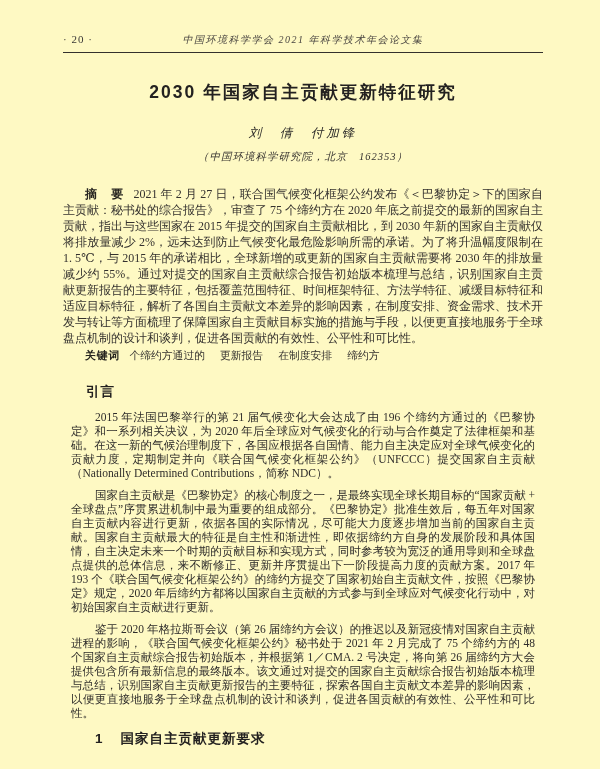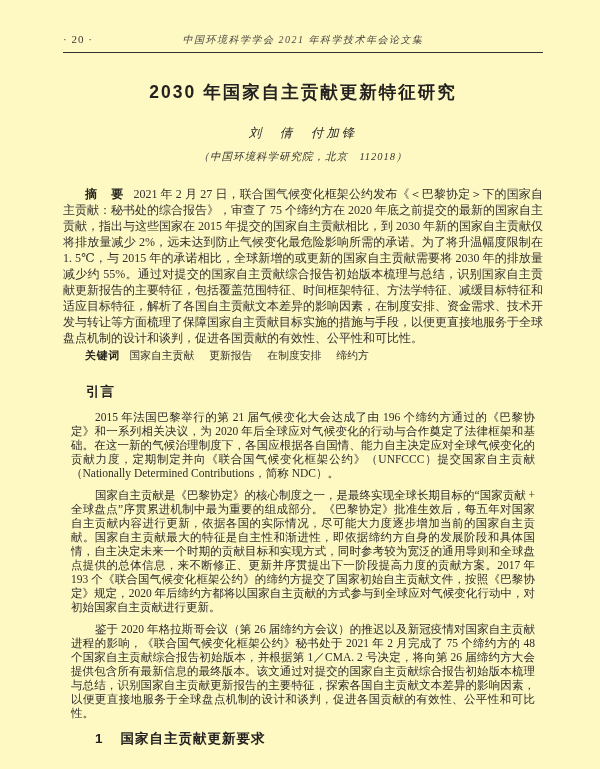--- a/index.html
+++ b/index.html
@@ -83,25 +83,25 @@
 
     <div class="header-row">
       <span class="page-num">· 20 ·</span>
       <span class="header-title">中国环境科学学会 2021 年科学技术年会论文集</span>
       <span></span>
     </div>
     <div class="rule"></div>
 
     <div class="title">2030 年国家自主贡献更新特征研究</div>
     <div class="authors">刘　倩　付加锋</div>
-    <div class="affil">（中国环境科学研究院，北京　112018）</div>
+    <div class="affil">（中国环境科学研究院，北京　162353）</div>
 
     <p class="abstract"><span class="abs-label">摘　要</span><span>2021 年 2 月 27 日，联合国气候变化框架公约发布《＜巴黎协定＞下的国家自主贡献：秘书处的综合报告》，审查了 75 个缔约方在 2020 年底之前提交的最新的国家自主贡献，指出与这些国家在 2015 年提交的国家自主贡献相比，到 2030 年新的国家自主贡献仅将排放量减少 2%，远未达到防止气候变化最危险影响所需的承诺。为了将升温幅度限制在 1. 5℃，与 2015 年的承诺相比，全球新增的或更新的国家自主贡献需要将 2030 年的排放量减少约 55%。通过对提交的国家自主贡献综合报告初始版本梳理与总结，识别国家自主贡献更新报告的主要特征，包括覆盖范围特征、时间框架特征、方法学特征、减缓目标特征和适应目标特征，解析了各国自主贡献文本差异的影响因素，在制度安排、资金需求、技术开发与转让等方面梳理了保障国家自主贡献目标实施的措施与手段，以便更直接地服务于全球盘点机制的设计和谈判，促进各国贡献的有效性、公平性和可比性。</span></p>
 
-    <p class="keywords"><span class="kw-label">关键词</span><span class="kw-item">国家自主贡献</span><span class="kw-item">更新报告</span><span class="kw-item">在制度安排</span><span class="kw-item">缔约方</span></p>
+    <p class="keywords"><span class="kw-label">关键词</span><span class="kw-item">个缔约方通过的</span><span class="kw-item">更新报告</span><span class="kw-item">在制度安排</span><span class="kw-item">缔约方</span></p>
 
     <div class="intro-heading">引言</div>
     <p class="para first">2015 年法国巴黎举行的第 21 届气候变化大会达成了由 196 个缔约方通过的《巴黎协定》和一系列相关决议，为 2020 年后全球应对气候变化的行动与合作奠定了法律框架和基础。在这一新的气候治理制度下，各国应根据各自国情、能力自主决定应对全球气候变化的贡献力度，定期制定并向《联合国气候变化框架公约》（UNFCCC）提交国家自主贡献（Nationally Determined Contributions，简称 NDC）。</p>
     <p class="para">国家自主贡献是《巴黎协定》的核心制度之一，是最终实现全球长期目标的“国家贡献 + 全球盘点”序贯累进机制中最为重要的组成部分。《巴黎协定》批准生效后，每五年对国家自主贡献内容进行更新，依据各国的实际情况，尽可能大力度逐步增加当前的国家自主贡献。国家自主贡献最大的特征是自主性和渐进性，即依据缔约方自身的发展阶段和具体国情，自主决定未来一个时期的贡献目标和实现方式，同时参考较为宽泛的通用导则和全球盘点提供的总体信息，来不断修正、更新并序贯提出下一阶段提高力度的贡献方案。2017 年 193 个《联合国气候变化框架公约》的缔约方提交了国家初始自主贡献文件，按照《巴黎协定》规定，2020 年后缔约方都将以国家自主贡献的方式参与到全球应对气候变化行动中，对初始国家自主贡献进行更新。</p>
     <p class="para">鉴于 2020 年格拉斯哥会议（第 26 届缔约方会议）的推迟以及新冠疫情对国家自主贡献进程的影响，《联合国气候变化框架公约》秘书处于 2021 年 2 月完成了 75 个缔约方的 48 个国家自主贡献综合报告初始版本，并根据第 1／CMA. 2 号决定，将向第 26 届缔约方大会提供包含所有最新信息的最终版本。该文通过对提交的国家自主贡献综合报告初始版本梳理与总结，识别国家自主贡献更新报告的主要特征，探索各国自主贡献文本差异的影响因素，以便更直接地服务于全球盘点机制的设计和谈判，促进各国贡献的有效性、公平性和可比性。</p>
 
     <div class="sec-heading"><span class="sec-num">1</span><span>国家自主贡献更新要求</span></div>
 
   </div>
 </div>

